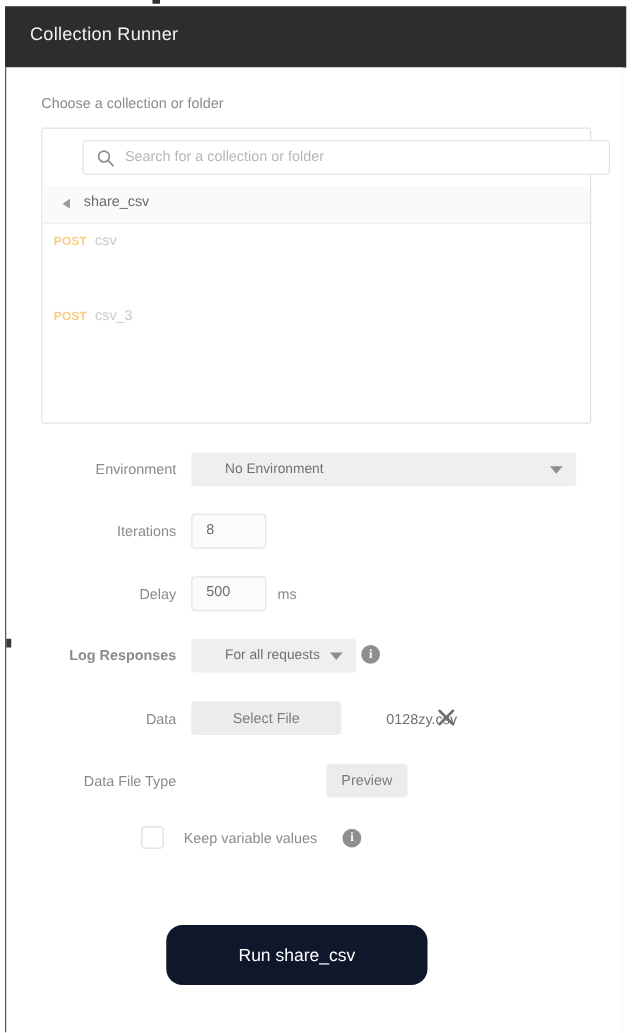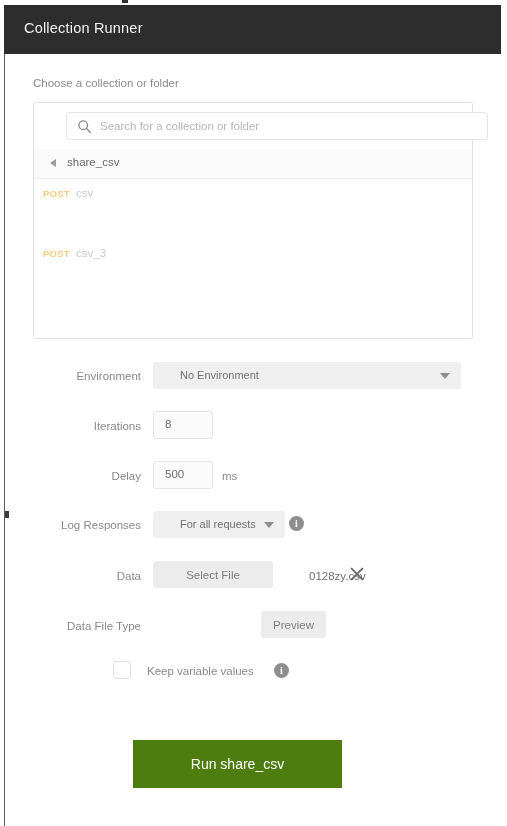--- a/index.html
+++ b/index.html
@@ -233,23 +233,23 @@
     position: absolute;
     font-size: 11.5px;
     color: #8a8a8a;
     white-space: nowrap;
   }
 
   
   .run-btn {
     position: absolute; left: 128px; top: 686px;
     width: 209px; height: 48px;
-    background: #4d7c0f;
+    background: #0f172a;
     border: none;
-    border-radius: 0;
+    border-radius: 13px;
     color: #ffffff;
     font-size: 14px;
     font-family: "Liberation Sans", sans-serif;
     cursor: pointer;
   }
 </style>
 </head>
 <body>
 
 <div id="app">
@@ -310,21 +310,21 @@
     <div class="textbox" style="left:148px; top:357px; width:60px;">
       <div class="tb-val">8</div>
     </div>
 
     <div class="form-label" style="left:0px; top:416px; width:136px;">Delay</div>
     <div class="textbox" style="left:148px; top:407px; width:60px;">
       <div class="tb-val">500</div>
     </div>
     <div class="unit" style="left:217px; top:416px;">ms</div>
 
-    <div class="form-label" style="left:0px; top:465px; width:136px;">Log Responses</div>
+    <div class="form-label" style="left:0px; top:465px; width:136px;font-weight:bold;">Log Responses</div>
     <div class="select-lg" style="left:148px; top:457px; width:132px;">
       <div class="sel-text">For all requests</div>
       <div class="caret" style="right:11px; top:11px;"></div>
     </div>
     <div class="info-icon" style="left:284px; top:462px;">i</div>
 
     <div class="form-label" style="left:0px; top:516px; width:136px;">Data</div>
     <button class="btn-grey" style="left:148px; top:507px; width:120px;">Select File</button>
     <div class="filename" style="left:276px; top:516px;">0128zy.csv</div>
     <svg class="clear-x" style="left:345px; top:513px;" viewBox="0 0 14 14">

